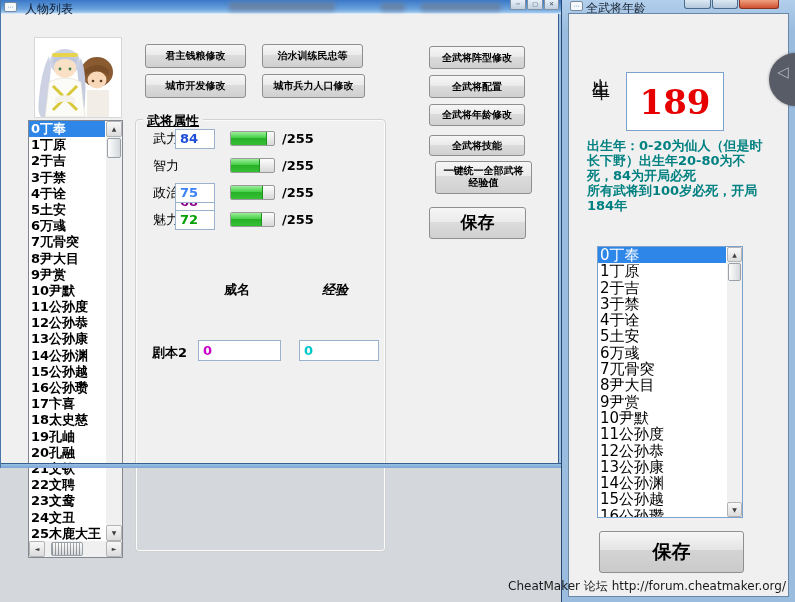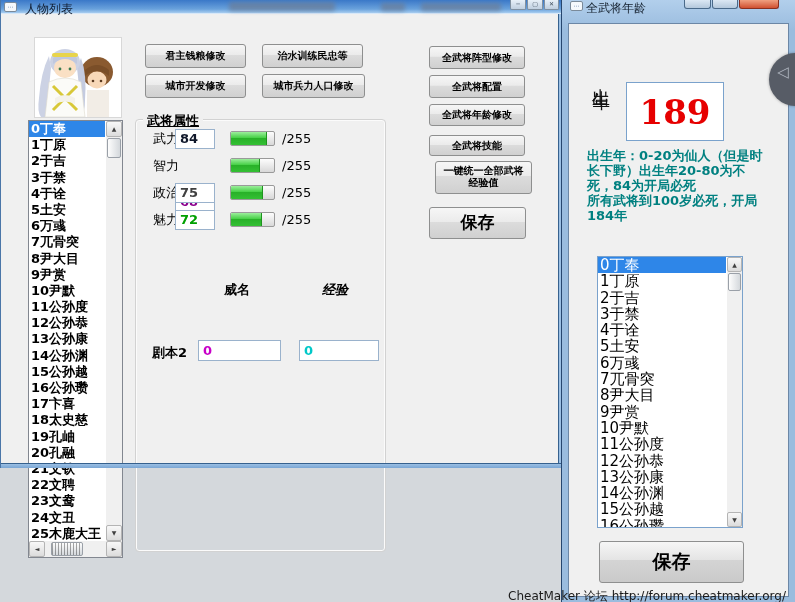--- a/index.html
+++ b/index.html
@@ -109,21 +109,21 @@
   .bar{
     position:absolute;left:229px;top:2px;width:45px;height:15px;
     background:linear-gradient(180deg,#fdfdfd,#d8d8d8);
     border:1px solid #9a9a9a;border-radius:2px;overflow:hidden;
   }
   .bar-fill{
     height:100%;
     background:linear-gradient(180deg,#9cee9c,#46d046 45%,#28b028 46%,#34c034);
     border-right:1px solid #1e941e;
   }
-  .attr-max{position:absolute;left:281px;top:0;line-height:20px;font-size:13px;font-weight:normal;}
+  .attr-max{position:absolute;left:281px;top:0;line-height:20px;font-size:13px;font-weight:bold;}
   .col-header{position:absolute;font-size:13px;font-weight:bold;}
   .fame-header{left:223px;top:281px;} .exp-header{left:321px;top:281px;font-style:italic;}
   .script-label{position:absolute;left:151px;top:344px;font-size:13px;font-weight:bold;}
   .text-input{
     position:absolute;background:#fff;border:1px solid #9ab2cc;
     font-size:13px;font-weight:bold;line-height:19px;padding-left:4px;
   }
   .fame-input{left:197px;top:340px;width:83px;height:21px;}
   .exp-input{left:298px;top:340px;width:80px;height:21px;}
   
@@ -136,21 +136,21 @@
   .rw-ico{left:8px;top:1px;}
   .rw-btn{
     position:absolute;top:0;height:9px;
     background:linear-gradient(180deg,#dce8f4,#b4c8dc);
     border:1px solid #4a6a8a;border-top:none;border-radius:0 0 3px 3px;
   }
   .rw-min{left:122px;width:27px;} .rw-max{left:150px;width:26px;}
   .rw-close{left:177px;width:40px;background:linear-gradient(180deg,#f0a080,#d05030);border-color:#8a3020;}
   .rw-client{
     position:absolute;left:6px;top:13px;right:6px;bottom:5px;
-    background:#f0f0f0;border:1px solid #6c87a6;overflow:visible;margin-top:10px;
+    background:#f0f0f0;border:1px solid #6c87a6;overflow:visible;
   }
   .vlabel{
     position:absolute;left:20px;top:50px;
     writing-mode:vertical-rl;text-orientation:upright;
     font-size:18px;letter-spacing:2px;color:#111;
   }
   .year-input{
     position:absolute;left:57px;top:58px;width:98px;height:59px;
     background:#fff;border:1px solid #7aa2cc;
     display:flex;align-items:center;justify-content:center;
@@ -271,37 +271,37 @@
     <div class="btn b1">君主钱粮修改</div>
     <div class="btn b2">治水训练民忠等</div>
     <div class="btn b3">城市开发修改</div>
     <div class="btn b4">城市兵力人口修改</div>
 
     <div class="groupbox"></div>
     <div class="group-title">武将属性</div>
 
     <div class="attr-row r0">
       <span class="attr-label">武力</span>
-      <span class="attr-input" style="color: #0f172a;">84</span>
+      <span class="attr-input" style="color: #1d4ed8;">84</span>
       <div class="bar">
           <div class="bar-fill" style="width: 84%;"></div>
         </div>
       <span class="attr-max">/255</span>
     </div>
     <div class="attr-row r1">
       <span class="attr-label">智力</span>
       <span class="attr-input" style="color: rgb(140, 0, 140); margin-top: 36px;">68</span>
       <div class="bar">
           <div class="bar-fill" style="width: 68%;"></div>
         </div>
       <span class="attr-max">/255</span>
     </div>
     <div class="attr-row r2">
       <span class="attr-label">政治</span>
-      <span class="attr-input" style="color: #404040;">75</span>
+      <span class="attr-input" style="color: #3b82f6;">75</span>
       <div class="bar">
           <div class="bar-fill" style="width: 75%;"></div>
         </div>
       <span class="attr-max">/255</span>
     </div>
     <div class="attr-row r3">
       <span class="attr-label">魅力</span>
       <span class="attr-input" style="color: rgb(0, 160, 0);">72</span>
       <div class="bar">
           <div class="bar-fill" style="width: 72%;"></div>

